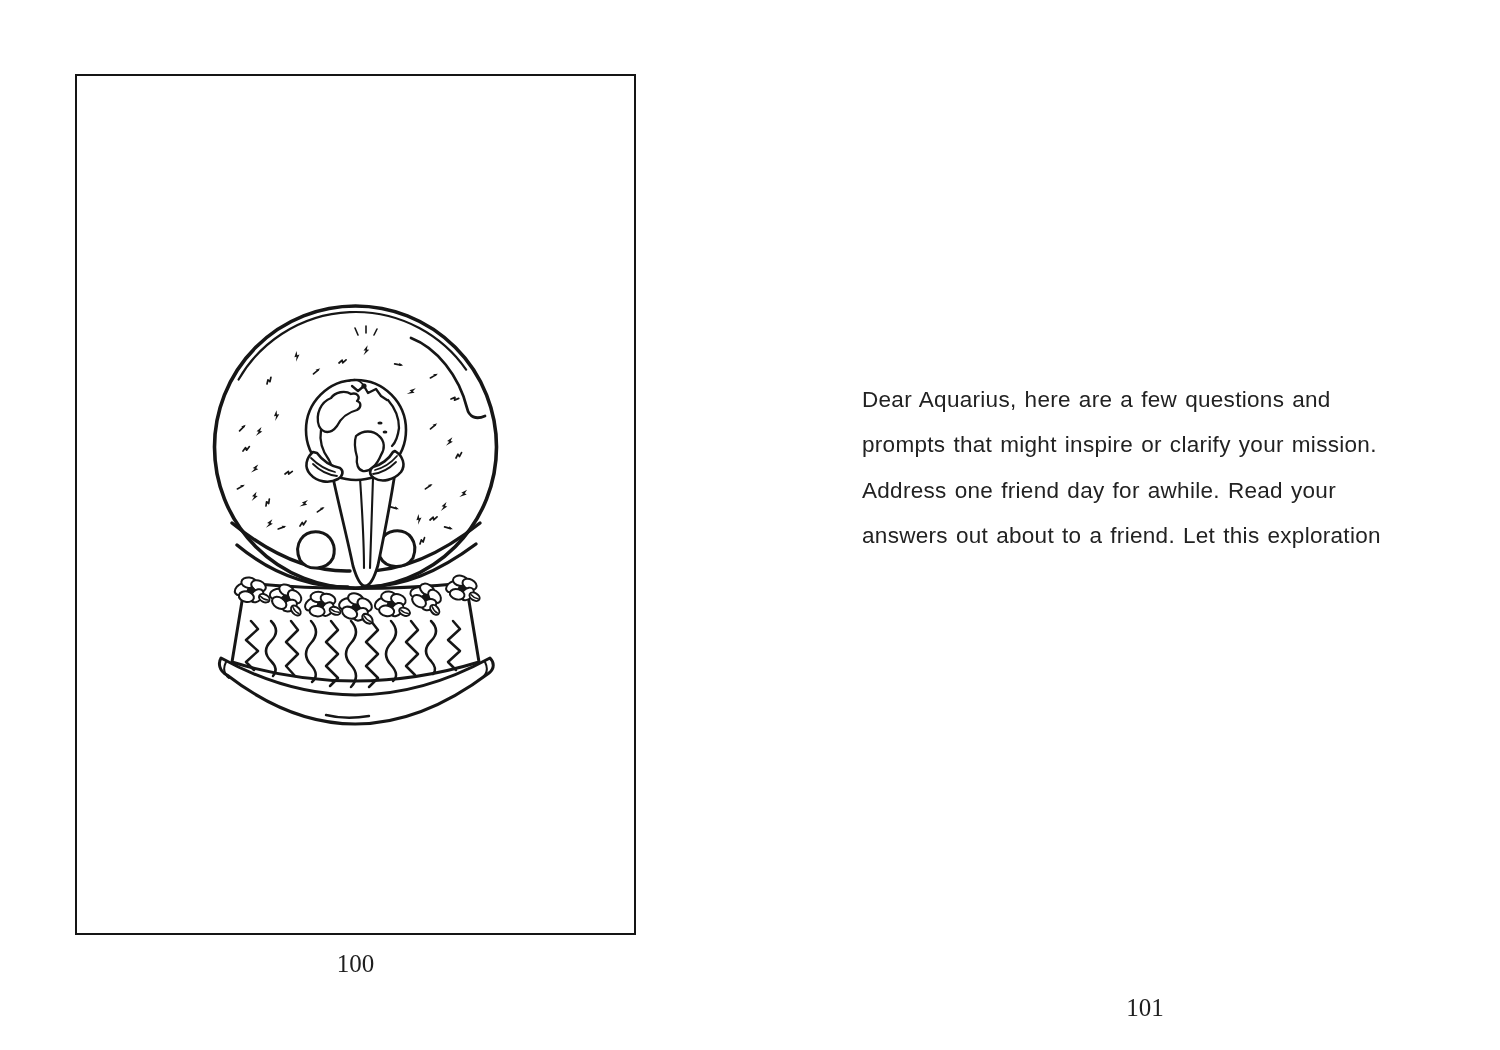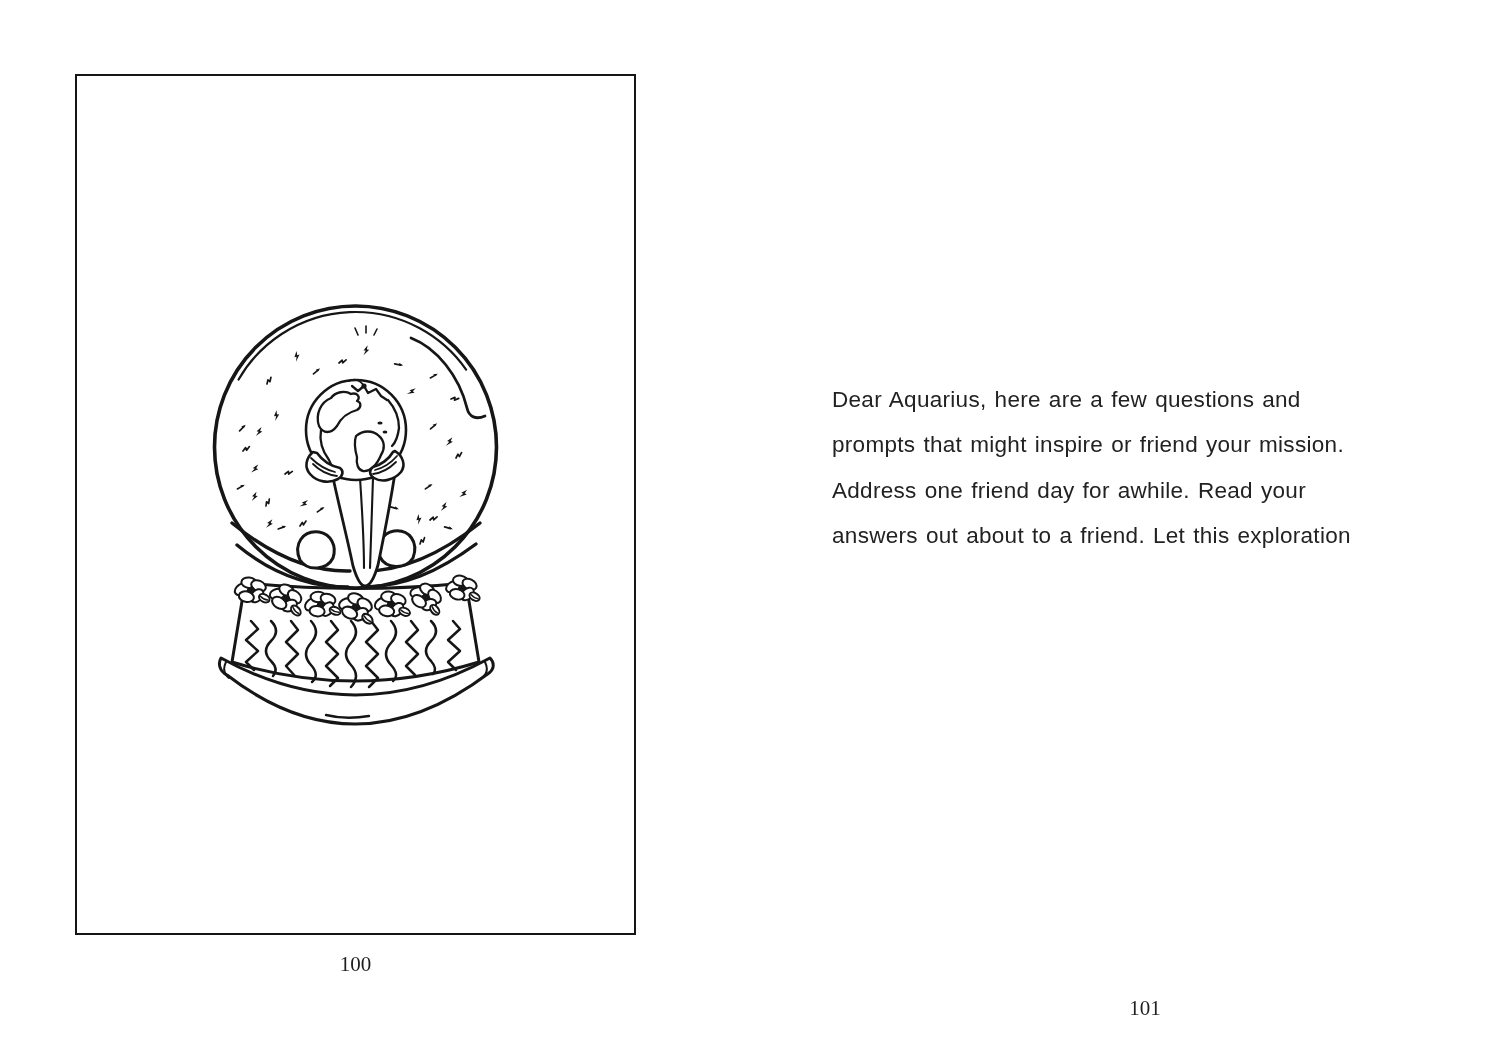--- a/index.html
+++ b/index.html
@@ -16,28 +16,28 @@
   .frame{
     position:absolute;left:75px;top:74px;
     width:557px;height:857px;
     border:2px solid #151515;
     background:#fff;
   }
   .frame svg{position:absolute;left:0;top:0;}
   .pagenum{
     position:absolute;top:951px;height:26px;
     font-family:"Liberation Serif", serif;
-    font-size:21px;line-height:26px;color:#1f1f1f;
+    font-size:25px;line-height:26px;color:#1f1f1f;
     text-align:center;
   }
   .pagenum.left{left:75px;width:561px;}
   .pagenum.right{left:862px;width:566px;margin-top:44px;}
   
   .textblock{
-    position:absolute;left:832px;top:377px;width:600px;
+    position:absolute;left:862px;top:377px;width:600px;
   }
   .hand-line{
     white-space:nowrap;
     font-family:"Liberation Sans", sans-serif;
     font-size:22.5px;
     line-height:45.3px;
     letter-spacing:0.3px;
     word-spacing:1.5px;
     color:#222222;
   }
@@ -176,20 +176,20 @@
           </g>
         </g>
       </svg>
     </div>
     <div class="pagenum left">100</div>
   </div>
 
   <div>
     <div class="textblock">
       <div class="hand-line">Dear Aquarius, here are a few questions and</div>
-      <div class="hand-line">prompts that might inspire or friend your mission.</div>
+      <div class="hand-line">prompts that might inspire or clarify your mission.</div>
       <div class="hand-line">Address one friend day for awhile. Read your</div>
       <div class="hand-line">answers out about to a friend. Let this exploration</div>
     </div>
     <div class="pagenum right">101</div>
   </div>
 
 </div>
 
 </body></html>

